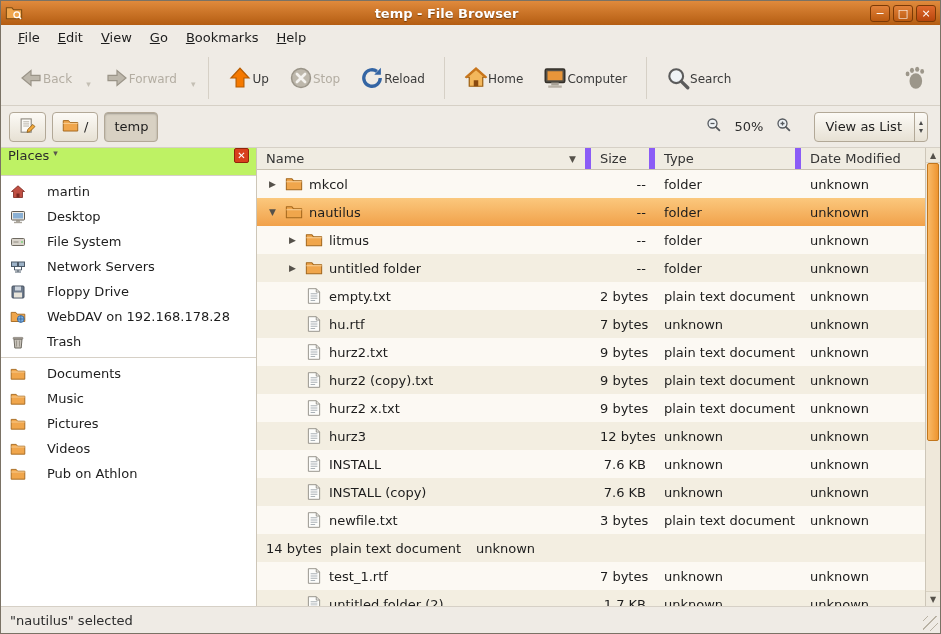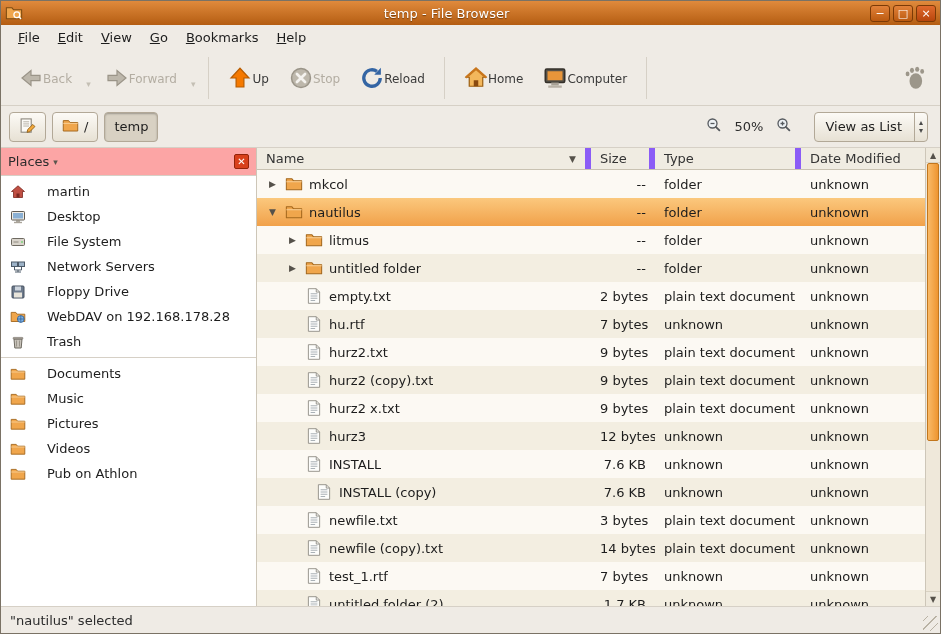--- a/index.html
+++ b/index.html
@@ -3,21 +3,21 @@
 <meta charset="utf-8">
 <style>
 *{box-sizing:border-box;margin:0;padding:0}
 html,body{width:941px;height:634px;overflow:hidden}
 body{font-family:"DejaVu Sans","Liberation Sans",sans-serif;font-size:13px;color:#1d1d1d;background:#efebe5}
 .window{width:941px;height:634px;display:flex;flex-direction:column;border:1px solid#7a7265;background:#efebe5}
 
 .titlebar{height:24px;flex:0 0 auto;background:linear-gradient(#e08a3c,#b45d12);display:flex;align-items:center;padding:0 4px}
 .win-icon{width:18px;height:18px;display:inline-flex}
 .win-icon svg{width:18px;height:18px}
-.title{flex:1;text-align:center;color:#fff;font-weight:normal;font-size:13px;text-shadow:0 1px 1px rgba(70,35,0,.65)}
+.title{flex:1;text-align:center;color:#fff;font-weight:bold;font-size:13px;text-shadow:0 1px 1px rgba(70,35,0,.65)}
 .win-btns{display:flex;gap:3px}
 .win-btn{width:20px;height:17px;border:1px solid #7c3a06;border-radius:3px;background:linear-gradient(#e2823a,#bb5a10);color:#fff;font-size:11px;line-height:15px;text-align:center;cursor:default}
 .win-btn.close{background:linear-gradient(#e06a2d,#b8450c)}
 
 .menubar{height:25px;flex:0 0 auto;display:flex;align-items:center;padding:0 8px;background:#efebe5}
 .menu-item{padding:3px 9px}
 .menu-item::first-letter{text-decoration:underline}
 
 .toolbar{height:56px;flex:0 0 auto;display:flex;align-items:center;padding:2px 8px;border-bottom:1px solid #d6d0c6;background:#efebe5}
 .tbtn{display:flex;flex-direction:row;align-items:center;justify-content:center;padding:4px 10px;border-radius:4px;min-width:48px}
@@ -38,21 +38,21 @@
 .lb-btn.active{background:#d8d1c3;box-shadow:inset 0 1px 2px rgba(0,0,0,.28);font-weight:normal}
 .lb-spacer{flex:1}
 .zoom-btn{width:24px;height:24px;display:flex;align-items:center;justify-content:center}
 .zoom-btn svg{width:16px;height:16px}
 .zoom-label{margin:0 3px;color:#2c2c2c}
 .viewas{margin:0 4px 0 12px;height:30px;display:flex;align-items:center;border:1px solid #b2a897;border-radius:4px;background:linear-gradient(#fcfaf6,#e7e1d4);padding-left:10px}
 .viewas .spin{display:flex;flex-direction:column;align-items:center;justify-content:center;border-left:1px solid #b2a897;margin-left:12px;height:100%;padding:0 4px;font-size:8px;color:#4a4a4a;line-height:8px}
 
 .content{flex:1;display:flex;min-height:0;background:#fff}
 .sidebar{width:256px;flex:0 0 auto;background:#fff;border-right:1px solid #cdc6b8;display:flex;flex-direction:column}
-.places-header{height:28px;flex:0 0 auto;background:#fca5a5;display:flex;align-items:center;padding:0 7px;border-bottom:1px solid #d6d0c6}
+.places-header{height:28px;flex:0 0 auto;background:#bef264;display:flex;padding:0 7px;border-bottom:1px solid #d6d0c6}
 .places-title{font-size:13px;color:#2c2c2c}
 .places-caret{font-size:9px;color:#5a564e;margin-left:4px}
 .close-x{margin-left:auto;width:15px;height:15px;background:#d8401c;border:1px solid #93230a;border-radius:2px;color:#fff;font-size:10px;line-height:13px;text-align:center}
 .side-list{flex:1;overflow:hidden;padding-top:3px}
 .side-item{height:25px;display:flex;align-items:center;gap:21px;padding:0 9px}
 .sicon{display:inline-flex}
 .sicon svg{width:16px;height:16px}
 .side-sep{height:1px;background:#d6d0c6;margin:3px 0}
 
 .filearea{flex:1;display:flex;flex-direction:column;min-width:0;background:#fff}
@@ -180,20 +180,29 @@
             <svg viewBox="0 0 16 16">
               <rect x="1.5" y="2" width="13" height="9" rx="1" fill="#555049" stroke="#34302a"></rect>
               <rect x="3" y="3.5" width="10" height="6" fill="#e8953a"></rect>
               <rect x="5.5" y="11" width="5" height="2" fill="#a8a196"></rect>
               <rect x="3.5" y="13" width="9" height="1.5" fill="#b8b1a6"></rect>
             </svg>
           </span>
           <span class="tlabel">Computer</span>
         </div>
         <div class="tsep"></div>
+        <div class="tbtn">
+          <span class="ticon">
+            <svg viewBox="0 0 16 16">
+              <circle cx="6.8" cy="6.8" r="4.6" fill="#eef2f5" stroke="#5b5b5b" stroke-width="1.4"></circle>
+              <path d="M10.2 10.2 14.5 14.5" stroke="#5b5b5b" stroke-width="2.2" stroke-linecap="round"></path>
+            </svg>
+          </span>
+          <span class="tlabel">Search</span>
+        </div>
       </span>
     <span class="toolbar-spacer"></span>
     <span class="gnome-foot">
         <svg viewBox="0 0 16 18">
           <ellipse cx="8.6" cy="11.5" rx="4.6" ry="5.6" fill="#9c968a"></ellipse>
           <ellipse cx="2.6" cy="6.4" rx="1.4" ry="1.7" fill="#9c968a"></ellipse>
           <ellipse cx="5.8" cy="3.8" rx="1.5" ry="1.9" fill="#9c968a"></ellipse>
           <ellipse cx="9.6" cy="3" rx="1.5" ry="1.9" fill="#9c968a"></ellipse>
           <ellipse cx="13.2" cy="4.6" rx="1.4" ry="1.7" fill="#9c968a"></ellipse>
         </svg>
@@ -549,21 +558,21 @@
                   <path d="M5 6h6M5 8h6M5 10h6M5 12h4" stroke="#aab1b7" stroke-width="0.9"></path>
                 </svg>
               </span>
               <span class="fname">INSTALL</span>
             </div>
             <div class="cell c-size">7.6 KB</div>
             <div class="cell c-type">unknown</div>
             <div class="cell c-date">unknown</div>
           </div>
           <div class="row">
-            <div class="cell c-name" style="padding-left:39px">
+            <div class="cell c-name" style="padding-left:29px">
               <span class="expander"></span>
               <span class="ficon">
                 <svg viewBox="0 0 16 16">
                   <path d="M3 1.5h7l3 3v10H3z" fill="#fdfdfb" stroke="#8f8c84" stroke-width="0.8"></path>
                   <path d="M10 1.5v3h3" fill="none" stroke="#8f8c84" stroke-width="0.8"></path>
                   <path d="M5 6h6M5 8h6M5 10h6M5 12h4" stroke="#aab1b7" stroke-width="0.9"></path>
                 </svg>
               </span>
               <span class="fname">INSTALL (copy)</span>
             </div>
@@ -581,31 +590,20 @@
                   <path d="M5 6h6M5 8h6M5 10h6M5 12h4" stroke="#aab1b7" stroke-width="0.9"></path>
                 </svg>
               </span>
               <span class="fname">newfile.txt</span>
             </div>
             <div class="cell c-size">3 bytes</div>
             <div class="cell c-type">plain text document</div>
             <div class="cell c-date">unknown</div>
           </div>
           <div class="row">
-            <div class="cell c-name" style="padding-left:29px">
-              <span class="expander"></span>
-              <span class="ficon">
-                <svg viewBox="0 0 16 16">
-                  <path d="M3 1.5h7l3 3v10H3z" fill="#fdfdfb" stroke="#8f8c84" stroke-width="0.8"></path>
-                  <path d="M10 1.5v3h3" fill="none" stroke="#8f8c84" stroke-width="0.8"></path>
-                  <path d="M5 6h6M5 8h6M5 10h6M5 12h4" stroke="#aab1b7" stroke-width="0.9"></path>
-                </svg>
-              </span>
-              <span class="fname">newfile (copy).txt</span>
-            </div>
             <div class="cell c-size">14 bytes</div>
             <div class="cell c-type">plain text document</div>
             <div class="cell c-date">unknown</div>
           </div>
           <div class="row">
             <div class="cell c-name" style="padding-left:29px">
               <span class="expander"></span>
               <span class="ficon">
                 <svg viewBox="0 0 16 16">
                   <path d="M3 1.5h7l3 3v10H3z" fill="#fdfdfb" stroke="#8f8c84" stroke-width="0.8"></path>

